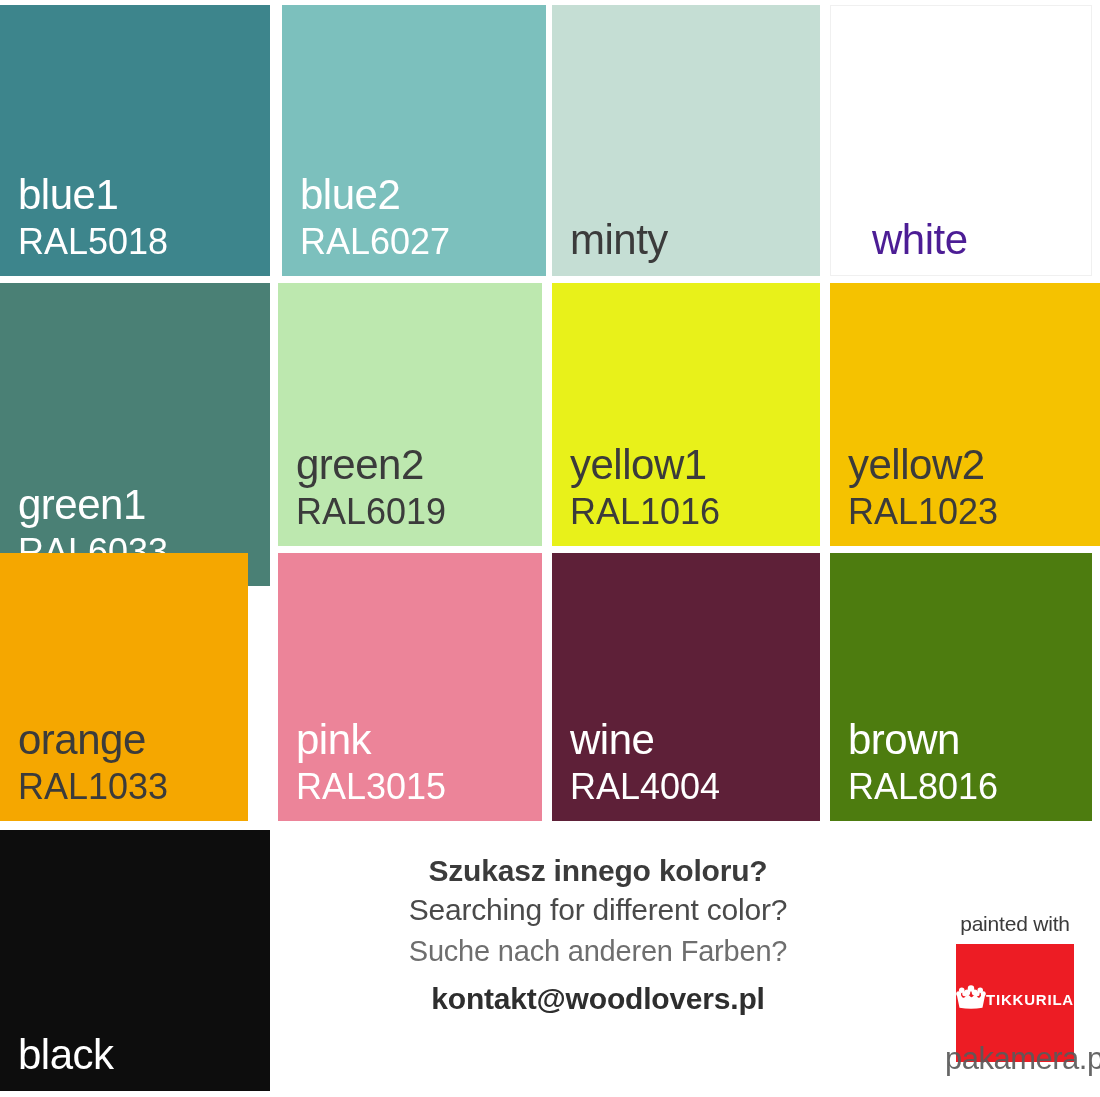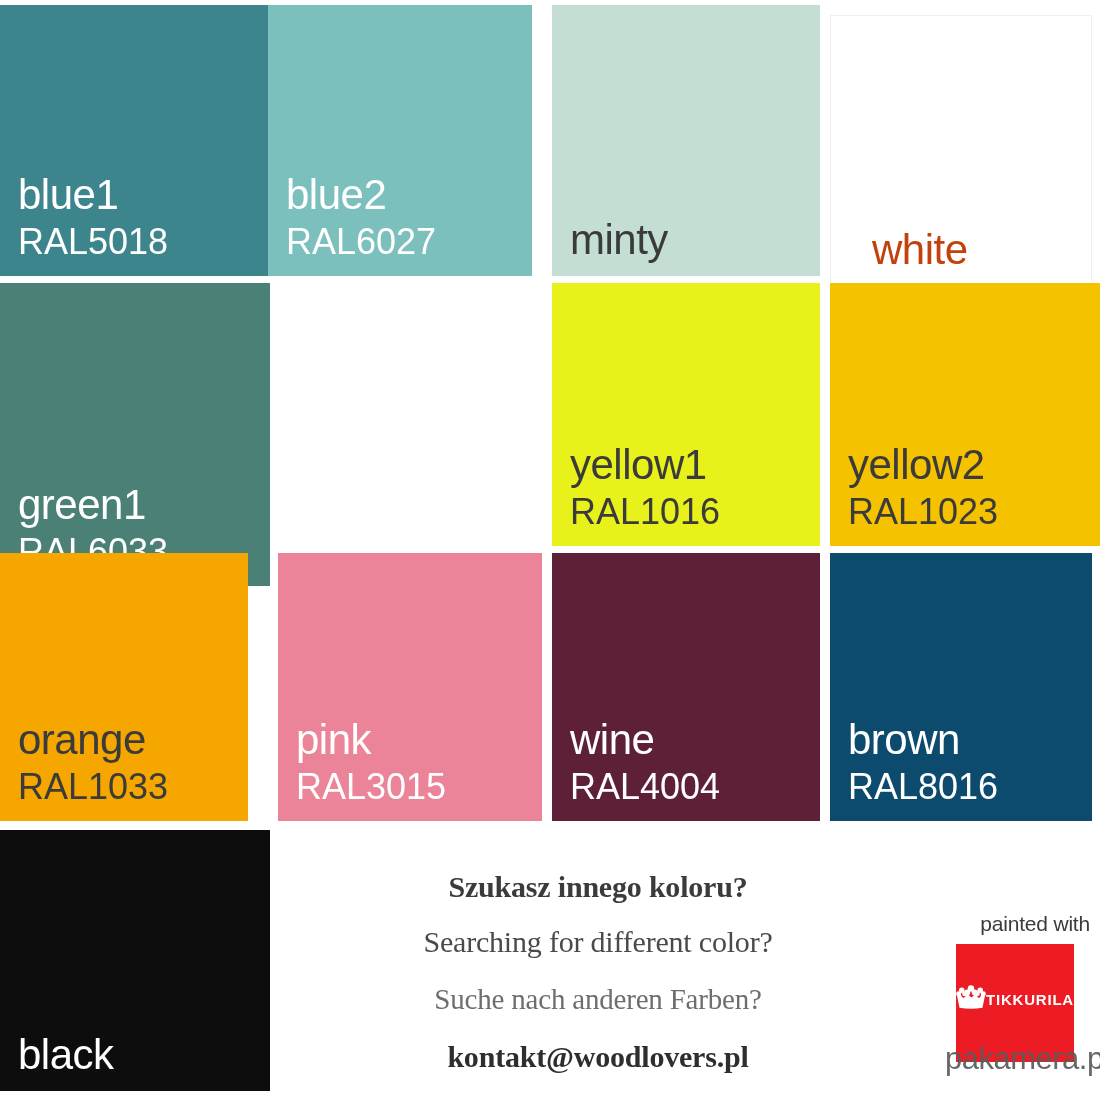--- a/index.html
+++ b/index.html
@@ -54,23 +54,22 @@
   
   .info-block{
     position:absolute;
     left:278px;
     top:852px;
     width:640px;
     text-align:center;
     color:#3b3b3b;
   }
   .info-line{
-    margin:16px;
-    white-space:nowrap;
-    font-family:Liberation Serif, serif;
+    margin:0;
+    white-space:nowrap;
   }
   .line-pl{
     font-size:30px;
     font-weight:bold;
     letter-spacing:-0.2px;
     line-height:1.28;
     color:#3b3b3b;
   }
   .line-en{
     font-size:30px;
@@ -94,21 +93,21 @@
     color:#2e2e2e;
     margin-top:6px;
   }
 
   
   .brand{
     position:absolute;
     left:940px;
     top:912px;
     width:150px;
-    text-align:right;
+    text-align:center;
   }
   .brand-caption{
     font-size:21px;
     font-weight:400;
     color:#3b3b3b;
     letter-spacing:-0.2px;
     margin:0 0 8px 0;
     white-space:nowrap;
   }
   .logo-tile{
@@ -155,55 +154,59 @@
 </style>
 </head>
 <body>
 
 <div class="palette">
 
 <div class="swatch" style="left: 0px; top: 5px; width: 270px; height: 271px; background: rgb(61, 133, 140); color: rgb(255, 255, 255);">
       <div class="sw-name">blue1</div>
       <div class="sw-code">RAL5018</div>
     </div>
-    <div class="swatch" style="left: 268px; top: 5px; width: 264px; height: 271px; background: rgb(124, 192, 189); color: rgb(255, 255, 255);">
+    <div class="swatch" style="left: 282px; top: 5px; width: 264px; height: 271px; background: rgb(124, 192, 189); color: rgb(255, 255, 255);">
       <div class="sw-name">blue2</div>
       <div class="sw-code">RAL6027</div>
     </div>
     <div class="swatch no-code" style="left: 552px; top: 5px; width: 268px; height: 271px; background: rgb(197, 222, 212); color: rgb(59, 59, 59);">
       <div class="sw-name">minty</div>
     </div>
-    <div class="swatch no-code is-white" style="left: 830px; top: 15px; width: 262px; height: 271px; background: rgb(255, 255, 255); color: #c2410c; padding-left: 42px;">
+    <div class="swatch no-code is-white" style="left: 830px; top: 5px; width: 262px; height: 271px; background: rgb(255, 255, 255); color: #4c1d95; padding-left: 42px;">
       <div class="sw-name">white</div>
     </div>
     <div class="swatch" style="left: 0px; top: 283px; width: 270px; height: 303px; background: rgb(74, 128, 117); color: rgb(255, 255, 255);">
       <div class="sw-name">green1</div>
       <div class="sw-code">RAL6033</div>
     </div>
+    <div class="swatch" style="left: 278px; top: 283px; width: 264px; height: 263px; background: rgb(189, 232, 175); color: rgb(59, 59, 59);">
+      <div class="sw-name">green2</div>
+      <div class="sw-code">RAL6019</div>
+    </div>
     <div class="swatch" style="left: 552px; top: 283px; width: 268px; height: 263px; background: rgb(232, 241, 26); color: rgb(59, 59, 59);">
       <div class="sw-name">yellow1</div>
       <div class="sw-code">RAL1016</div>
     </div>
     <div class="swatch" style="left: 830px; top: 283px; width: 286px; height: 263px; background: rgb(245, 194, 0); color: rgb(59, 59, 59);">
       <div class="sw-name">yellow2</div>
       <div class="sw-code">RAL1023</div>
     </div>
     <div class="swatch" style="left: 0px; top: 553px; width: 248px; height: 268px; background: rgb(245, 167, 0); color: rgb(59, 59, 59);">
       <div class="sw-name">orange</div>
       <div class="sw-code">RAL1033</div>
     </div>
     <div class="swatch" style="left: 278px; top: 553px; width: 264px; height: 268px; background: rgb(236, 132, 153); color: rgb(255, 255, 255);">
       <div class="sw-name">pink</div>
       <div class="sw-code">RAL3015</div>
     </div>
     <div class="swatch" style="left: 552px; top: 553px; width: 268px; height: 268px; background: rgb(94, 32, 56); color: rgb(255, 255, 255);">
       <div class="sw-name">wine</div>
       <div class="sw-code">RAL4004</div>
     </div>
-    <div class="swatch" style="left: 830px; top: 553px; width: 262px; height: 268px; background: #0c4a6e; color: rgb(255, 255, 255);">
+    <div class="swatch" style="left: 830px; top: 553px; width: 262px; height: 268px; background: #4d7c0f; color: rgb(255, 255, 255);">
       <div class="sw-name">brown</div>
       <div class="sw-code">RAL8016</div>
     </div>
     <div class="swatch no-code" style="left: 0px; top: 830px; width: 270px; height: 261px; background: rgb(13, 13, 13); color: rgb(255, 255, 255);">
       <div class="sw-name">black</div>
     </div>
   </div>
 
 <div class="info-block">
   <p class="info-line line-pl">Szukasz innego koloru?</p>

